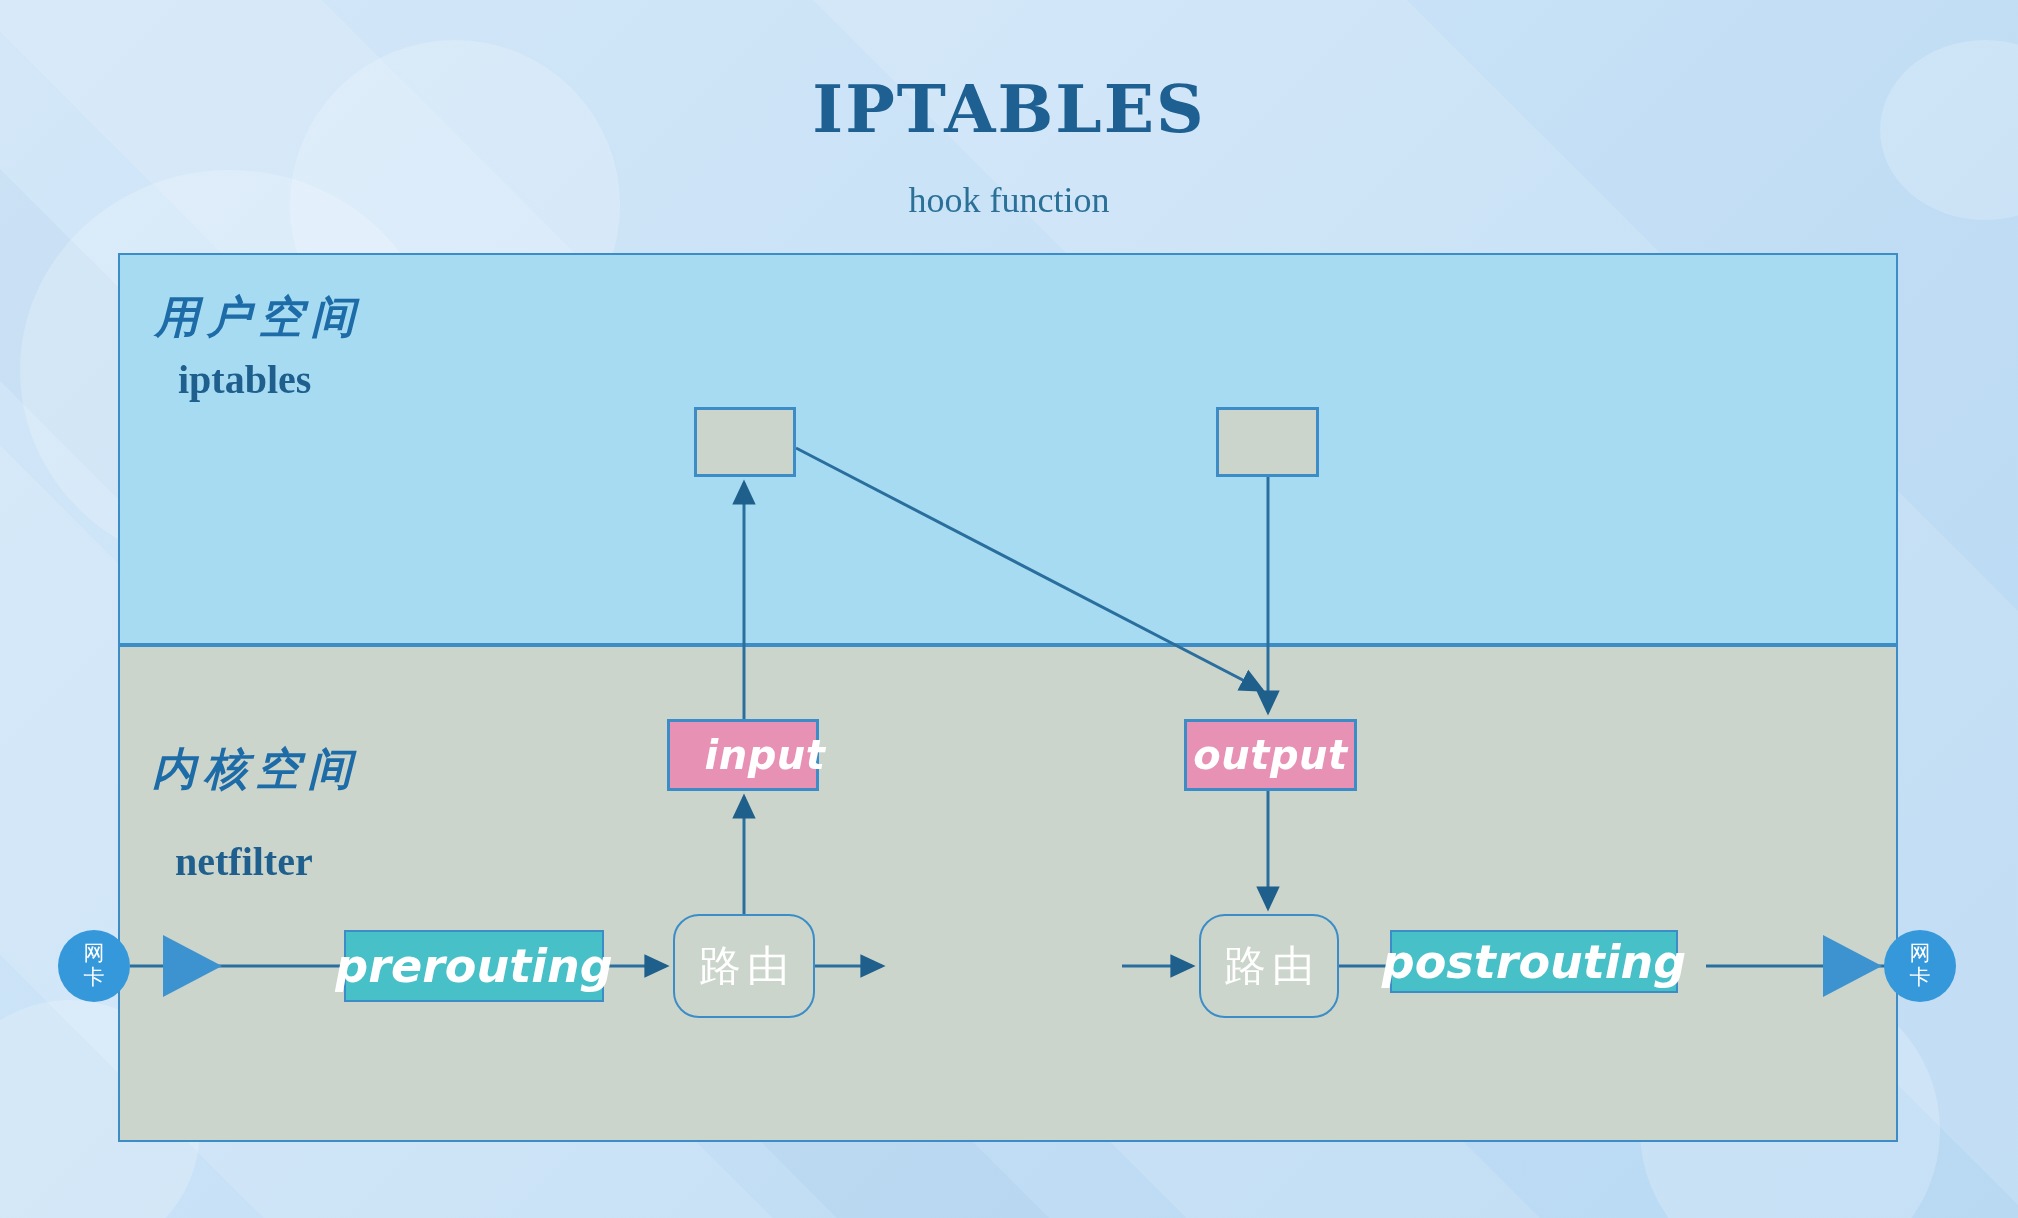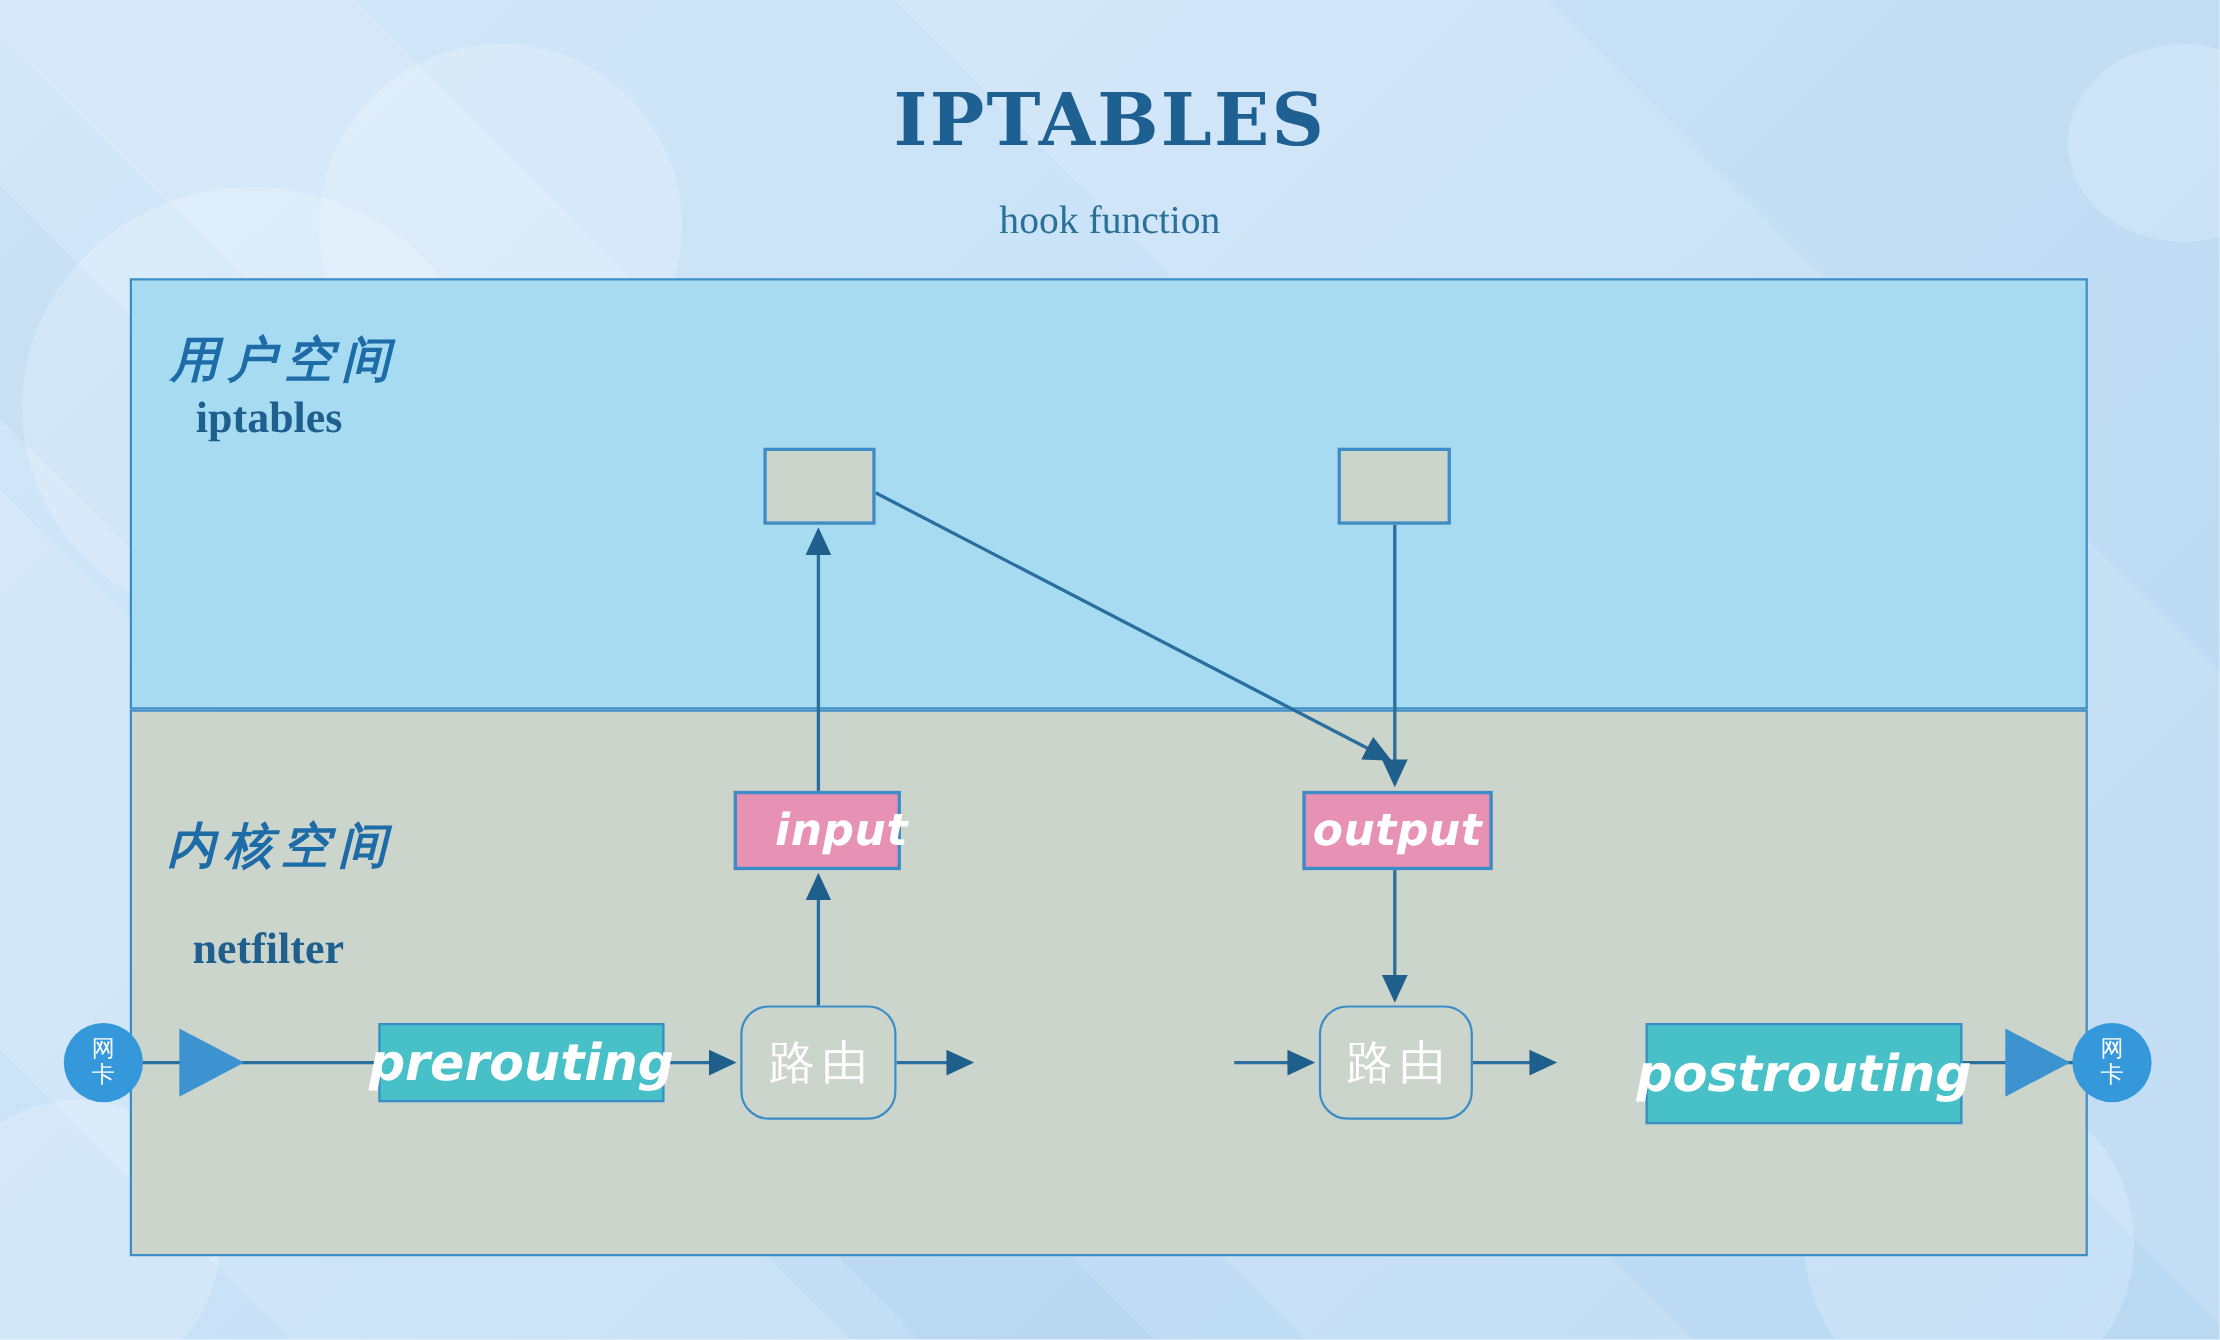--- a/index.html
+++ b/index.html
@@ -70,21 +70,21 @@
     white-space: nowrap;
   }
   .zone-en {
     position:absolute;
     font-family: "Liberation Serif", "DejaVu Serif", serif;
     font-weight: 700;
     font-size: 40px;
     color:#1e5f8e;
     white-space: nowrap;
   }
-  #us-cn { left:155px; top:288px;margin-top:10px; }
+  #us-cn { left:155px; top:288px; }
   #us-en { left:178px; top:356px; }
   #ks-cn { left:152px; top:724px;margin-top:16px; }
   #ks-en { left:175px; top:838px; }
 
   
   #wires { position:absolute; left:0; top:0; width:2018px; height:1218px; }
 
   
   .node { position:absolute; box-sizing:border-box; }
 
@@ -111,21 +111,21 @@
   .chainbox {
     background:#48c0c8;
     border:2px solid #3c8dc7;
     display:flex; align-items:center; justify-content:center;
     color:#ffffff;
     font-family:"DejaVu Sans", sans-serif;
     font-style:italic; font-weight:700;
     font-size:46px;
   }
   #box-prerouting  { left:344px;  top:930px; width:260px; height:72px; }
-  #box-postrouting { left:1496px; top:930px; width:288px; height:92px; }
+  #box-postrouting { left:1390px; top:930px; width:288px; height:63px; }
 
   .routebox {
     background:transparent;
     border:2px solid #3c8dc7;
     border-radius:26px;
     display:flex; align-items:center; justify-content:center;
     color:#ffffff;
     font-family:"DejaVu Sans", sans-serif;
     font-size:42px;
     letter-spacing:6px;

